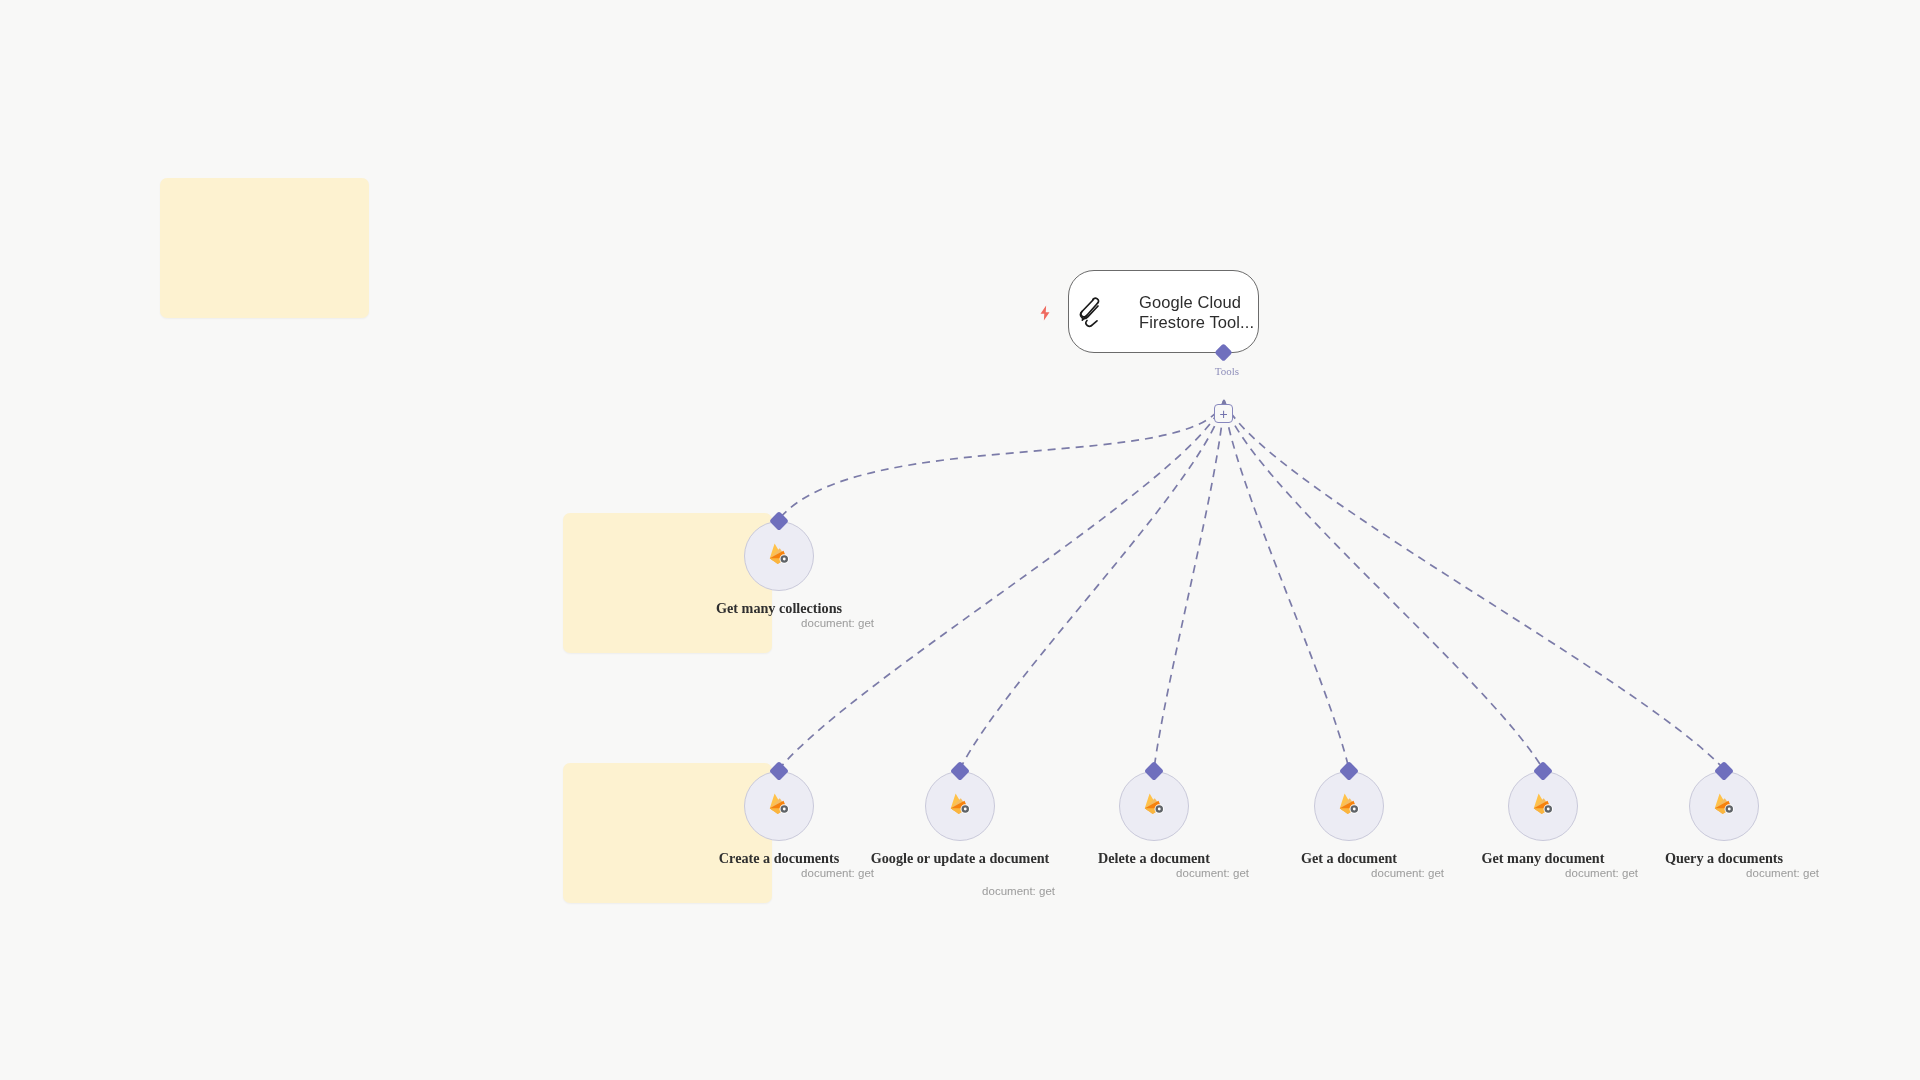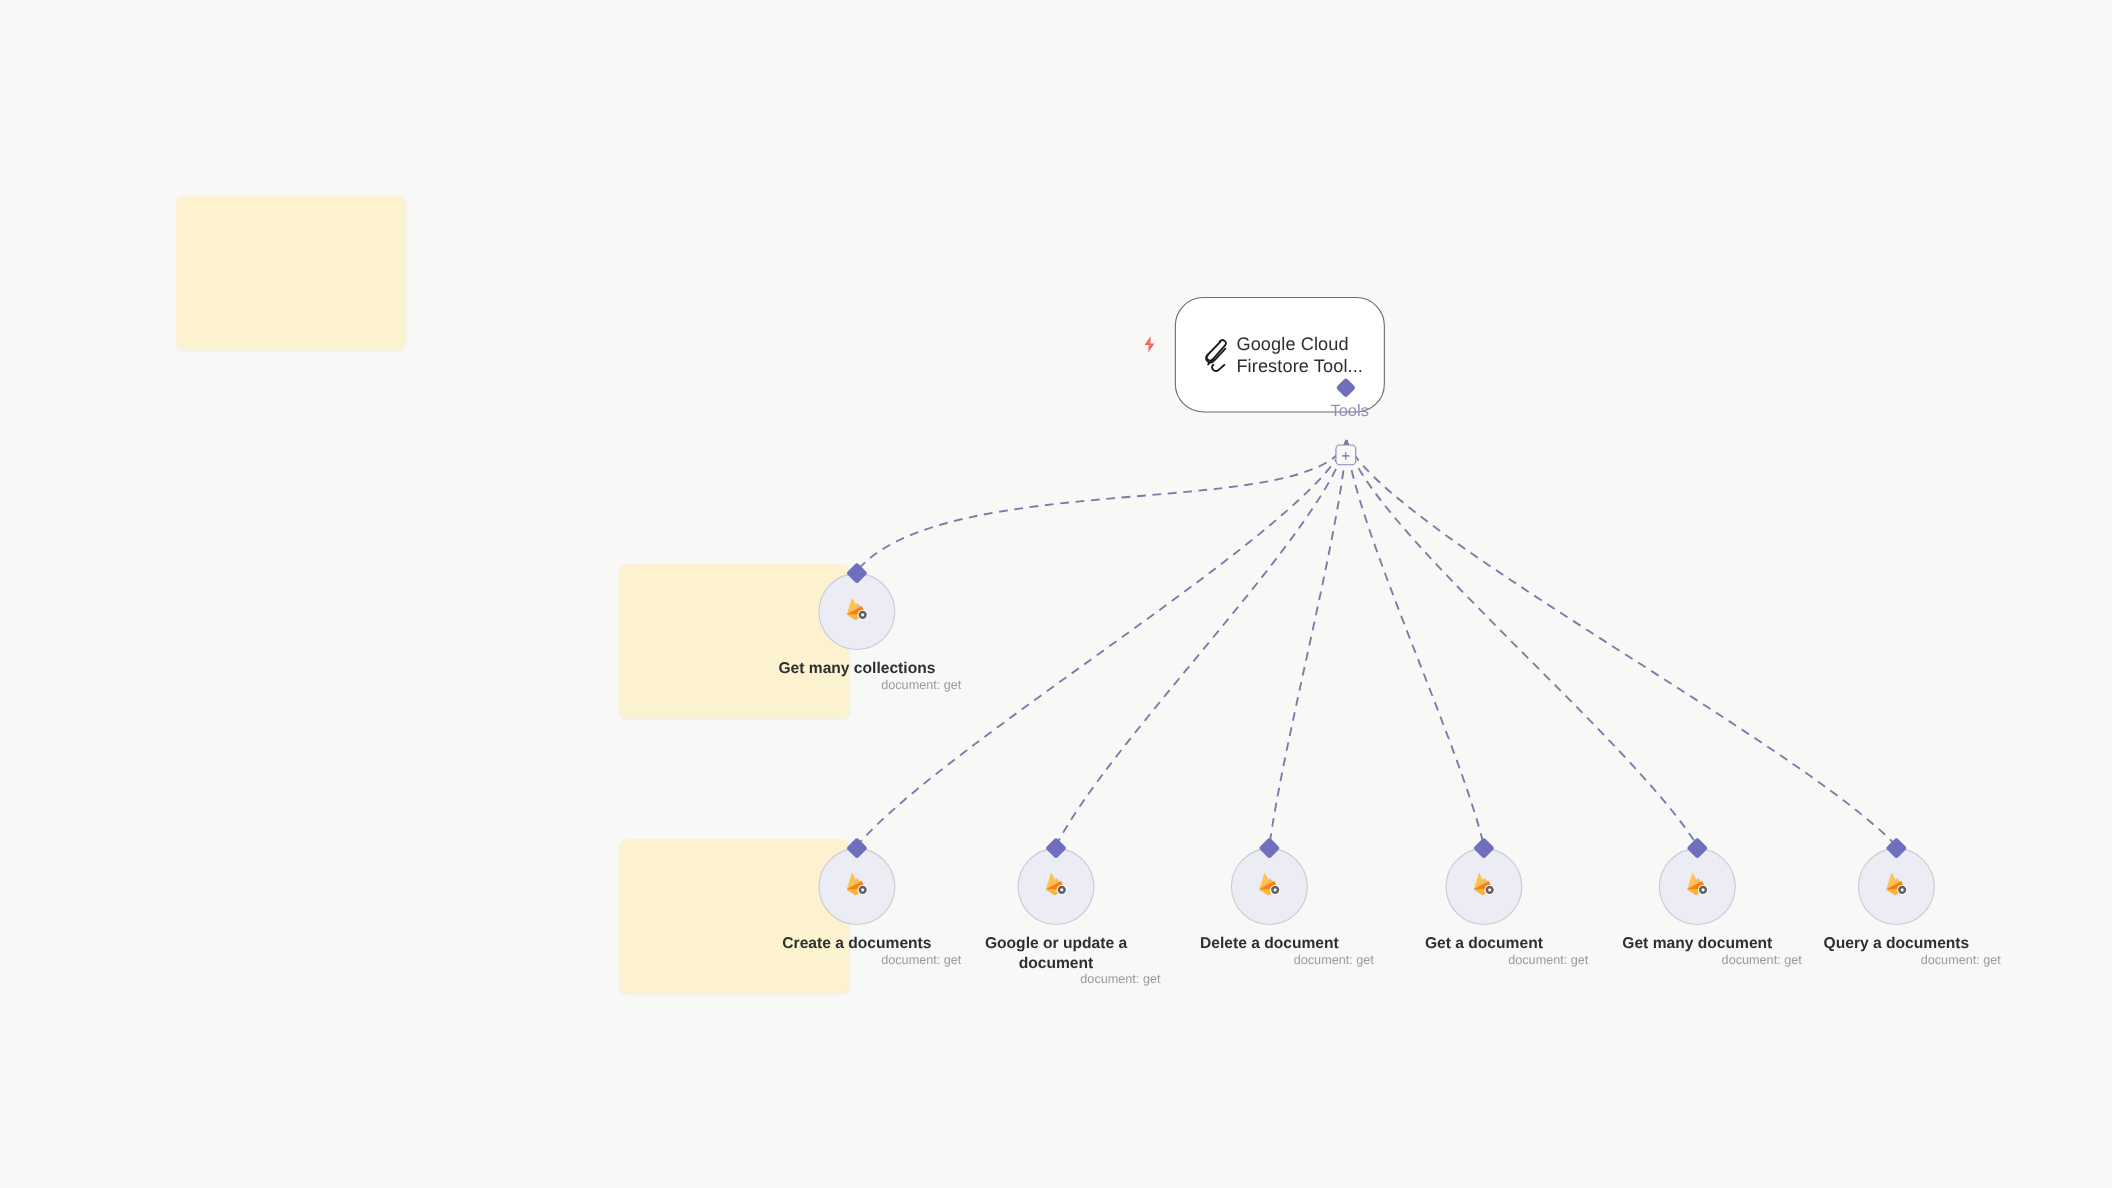--- a/index.html
+++ b/index.html
@@ -38,28 +38,28 @@
     stroke-width: 1.7;
     stroke-dasharray: 8 6;
   }
 
   
   .tool-node {
     position: absolute;
     left: 1068px;
     top: 270px;
     width: 191px;
-    height: 105px;
+    height: 83px;
     background: #ffffff;
     border: 1.5px solid #6b6b6b;
     border-radius: 26px;
     display: flex;
     align-items: center;
-    padding-left: 20px;
-    gap: 1px;
+    padding-left: 4px;
+    gap: 32px;
   }
   .tool-node-icon { width: 34px; height: 34px; flex: 0 0 34px; }
   .tool-node-label {
     font-size: 16.5px;
     line-height: 20px;
     color: #2d2d2d;
     letter-spacing: 0.1px;
     max-width: 120px;
   }
 
@@ -83,22 +83,23 @@
     background: #6f6fbd;
     transform: rotate(45deg);
     border-radius: 2.5px;
   }
   .tools-caption {
     position: absolute;
     left: 1186px;
     top: 365px;
     width: 82px;
     text-align: center;
-    font-size: 15px;
+    font-size: 11px;
     color: #8f8fbb;
+    font-family: Liberation Serif, serif;
   }
   .plus-btn {
     position: absolute;
     left: 1214px;
     top: 404px;
     width: 19px; height: 19px;
     border-radius: 4px;
     border: 1.2px solid #8787bd;
     background: #f8f8f7;
     display: flex;
@@ -141,20 +142,21 @@
   .subnode-title {
     position: absolute;
     left: -25px;
     top: 78px;
     width: 190px;
     text-align: center;
     font-size: 14.2px;
     font-weight: bold;
     color: #2f2f2f;
     line-height: 18px;
+    font-family: Liberation Serif, serif;
   }
   .subnode-sub {
     position: absolute;
     left: -25px;
     width: 190px;
     text-align: right;
     font-size: 11.5px;
     color: #9b9b9b;
   }
 </style>

